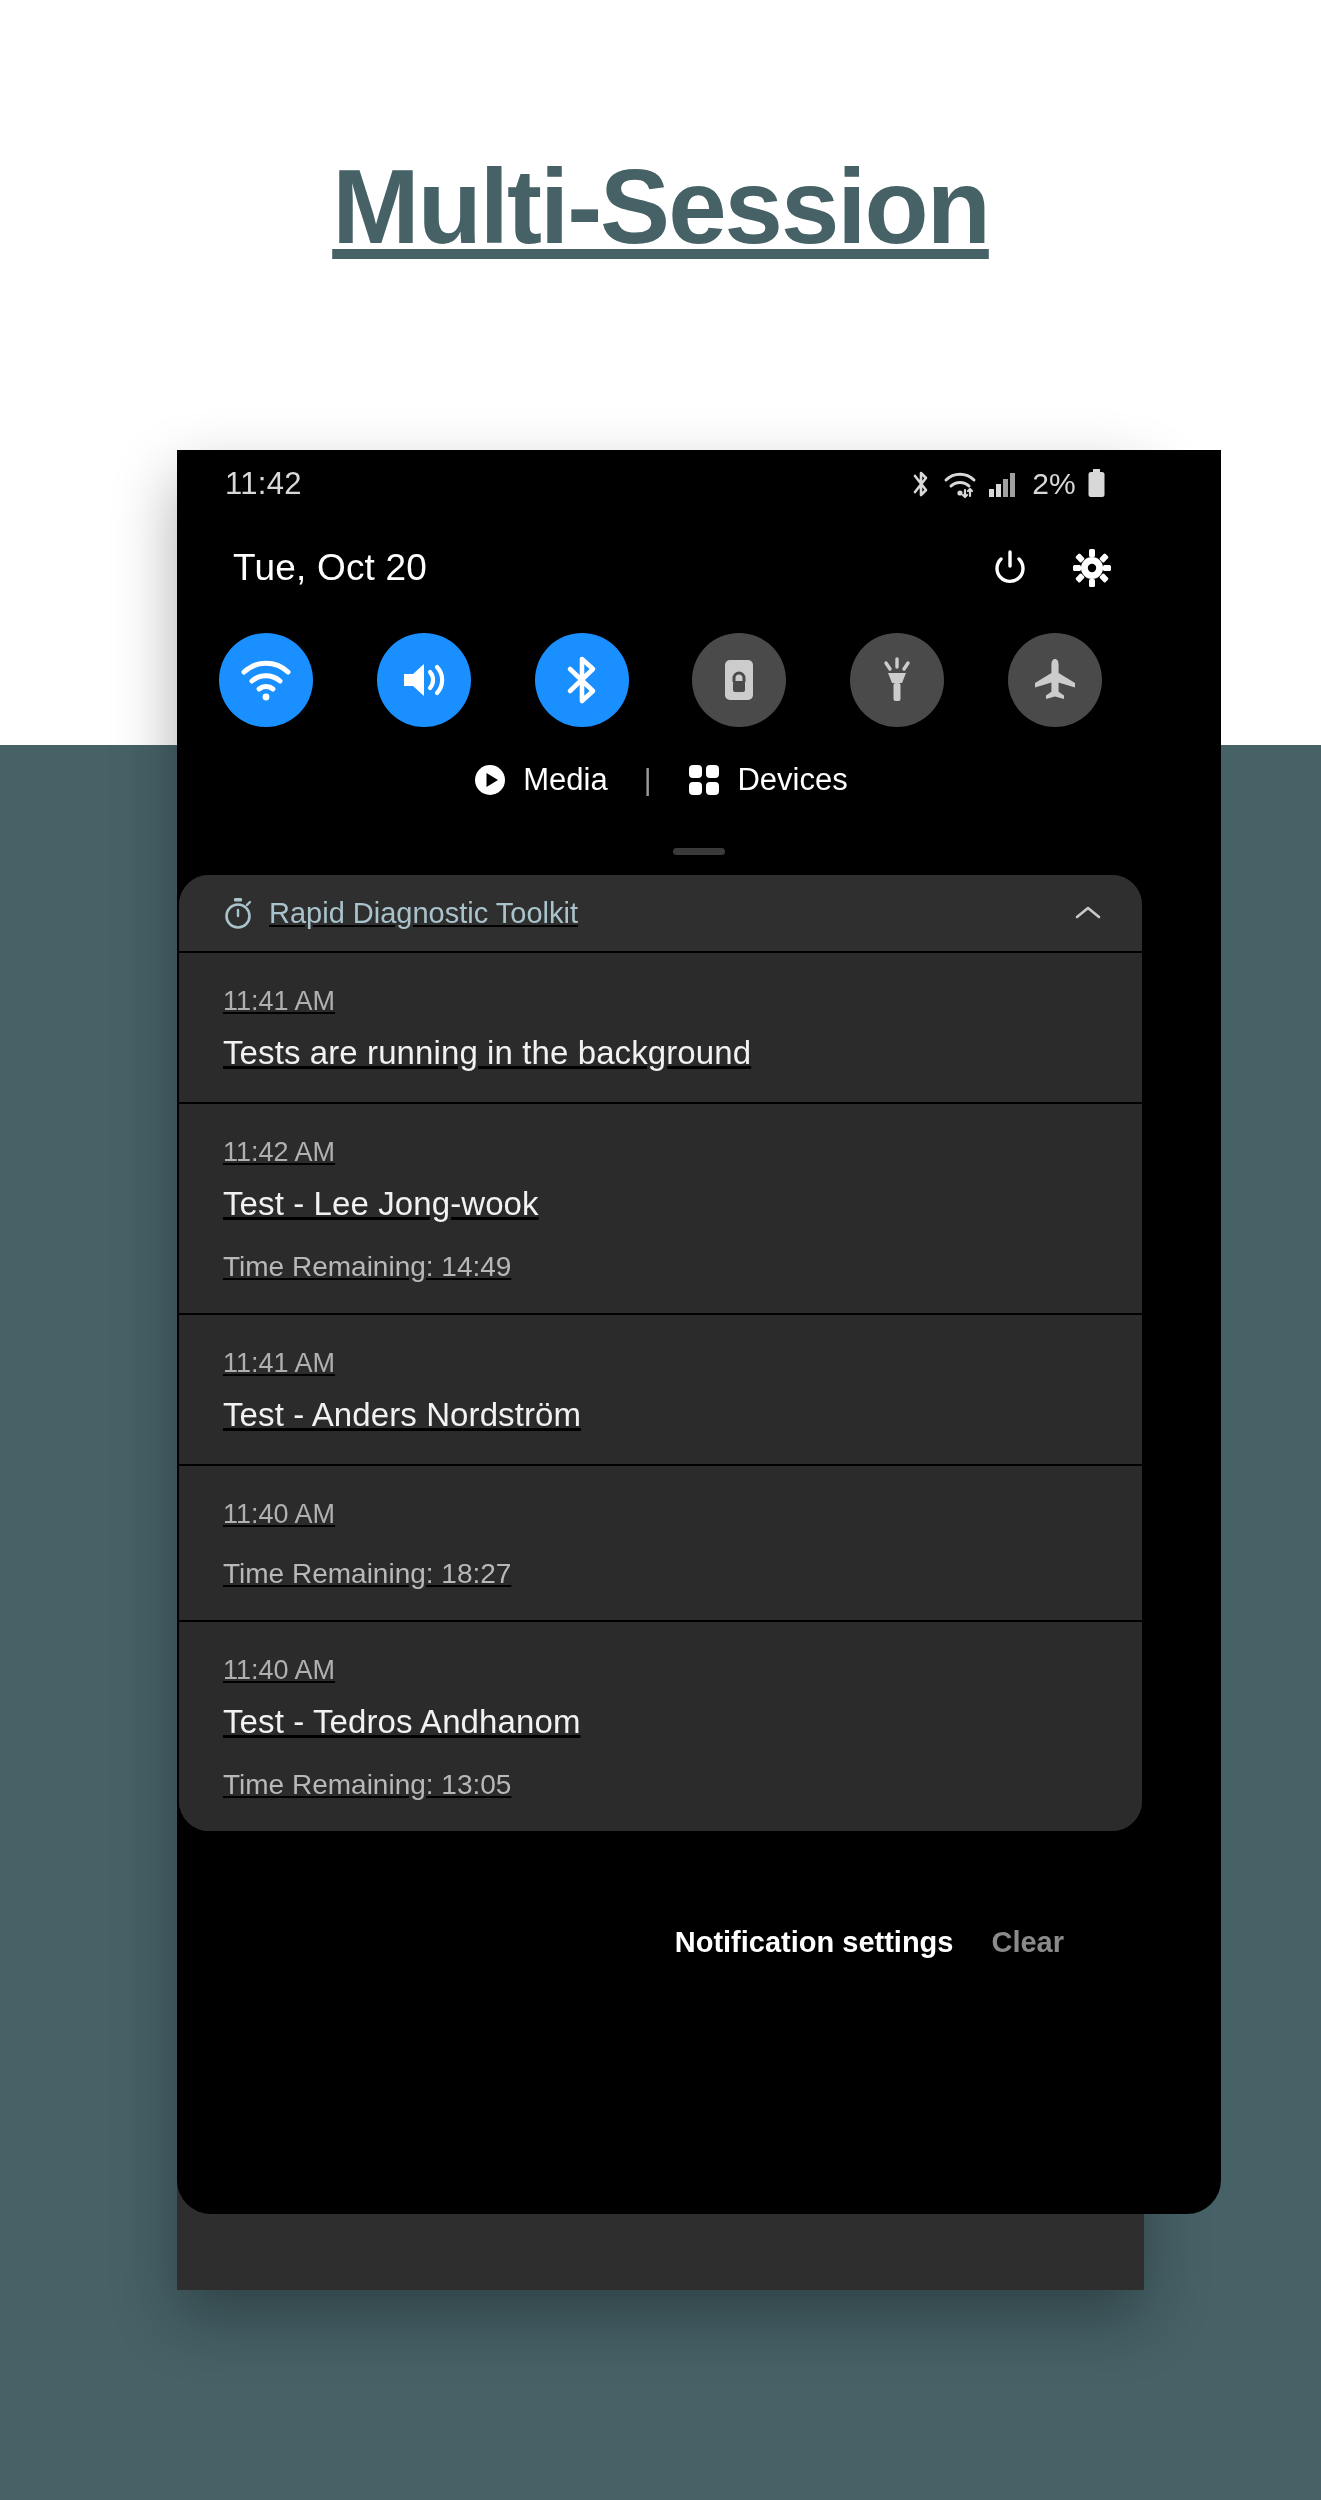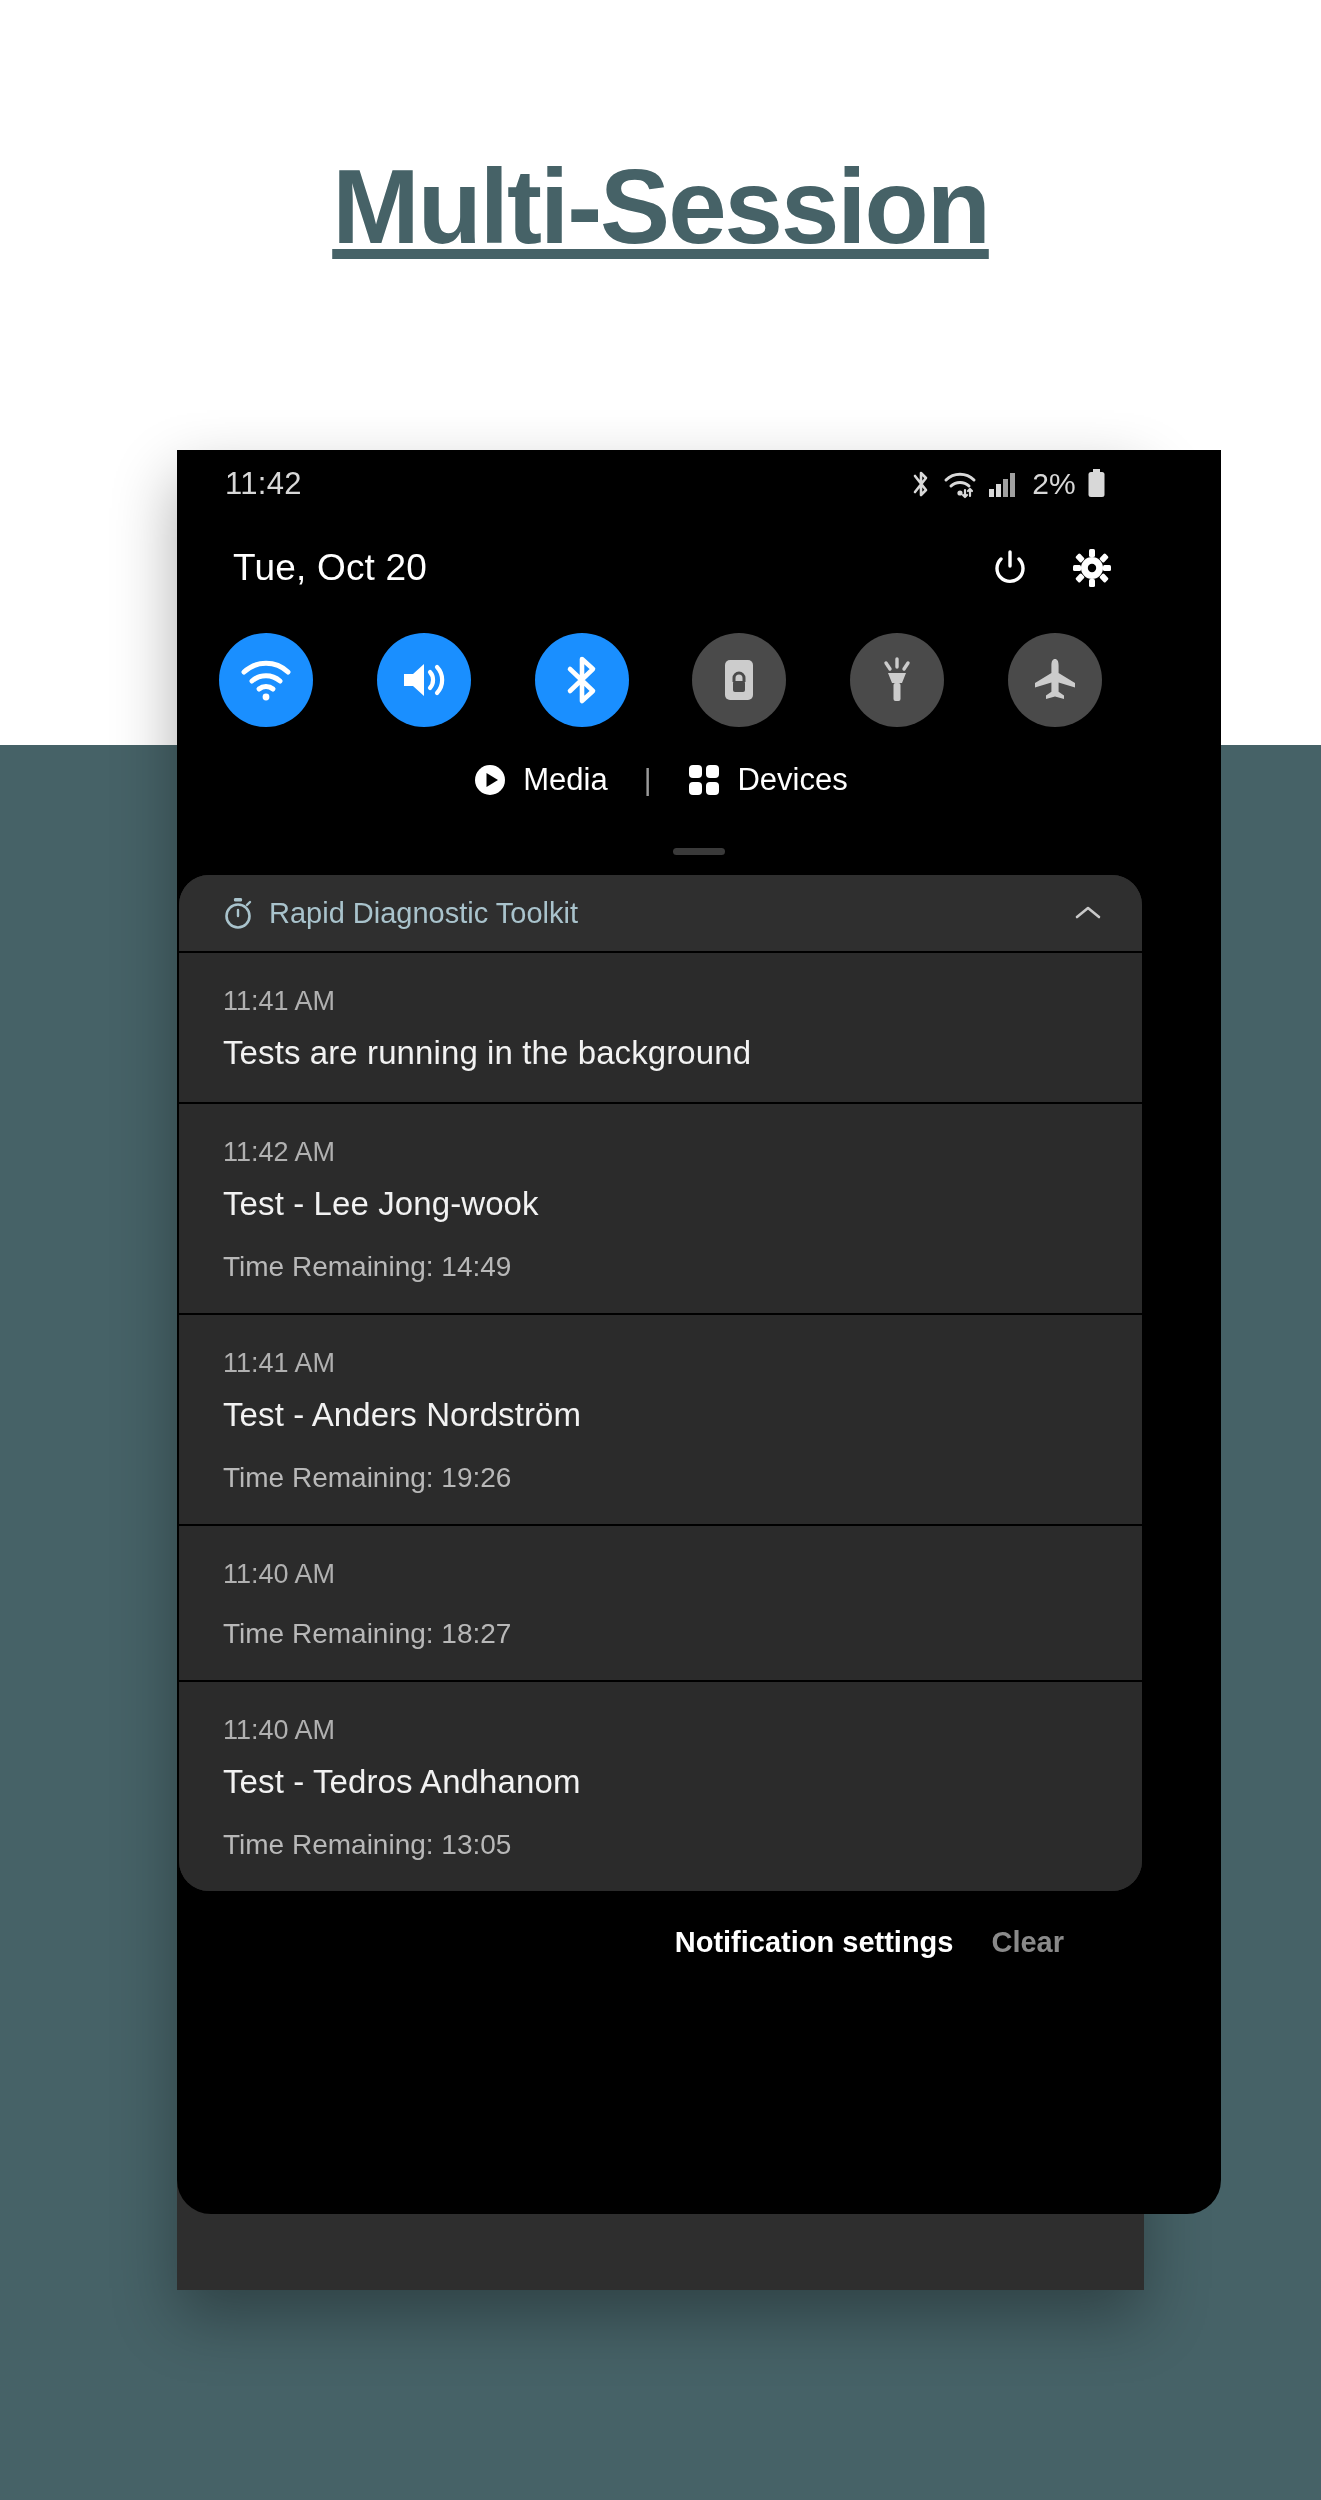--- a/index.html
+++ b/index.html
@@ -104,20 +104,21 @@
 
   
   .notif-card {
     position:absolute; left:2px; top:425px; width:963px;
     background:#2b2b2b;
     border-top-left-radius:30px;
     border-top-right-radius:30px;
     border-bottom-left-radius:30px;
     border-bottom-right-radius:30px;
     overflow:hidden;
+    text-decoration:underline;
   }
   .notif-header {
     height:76px;
     display:flex; align-items:center;
     padding:0 40px 0 44px;
     background:#2f2f2f;
   }
   .nh-icon { margin-right:16px; display:flex; align-items:center; }
   .nh-icon svg { display:block; }
   .nh-title { color:#a9c3cc; font-size:29px; flex:1; }
@@ -331,21 +332,20 @@
 
       <div class="notif-row">
         <div class="nr-time">11:42 AM</div>
         <div class="nr-title">Test - Lee Jong-wook</div>
         <div class="nr-sub">Time Remaining: 14:49</div>
       </div>
 
       <div class="notif-row">
         <div class="nr-time">11:41 AM</div>
         <div class="nr-title">Test - Anders Nordström</div>
-        <div class="nr-sub">Time Remaining: 19:26</div>
       </div>
 
       <div class="notif-row">
         <div class="nr-time">11:40 AM</div>
         <div class="nr-sub">Time Remaining: 18:27</div>
       </div>
 
       <div class="notif-row">
         <div class="nr-time">11:40 AM</div>
         <div class="nr-title">Test - Tedros Andhanom</div>

